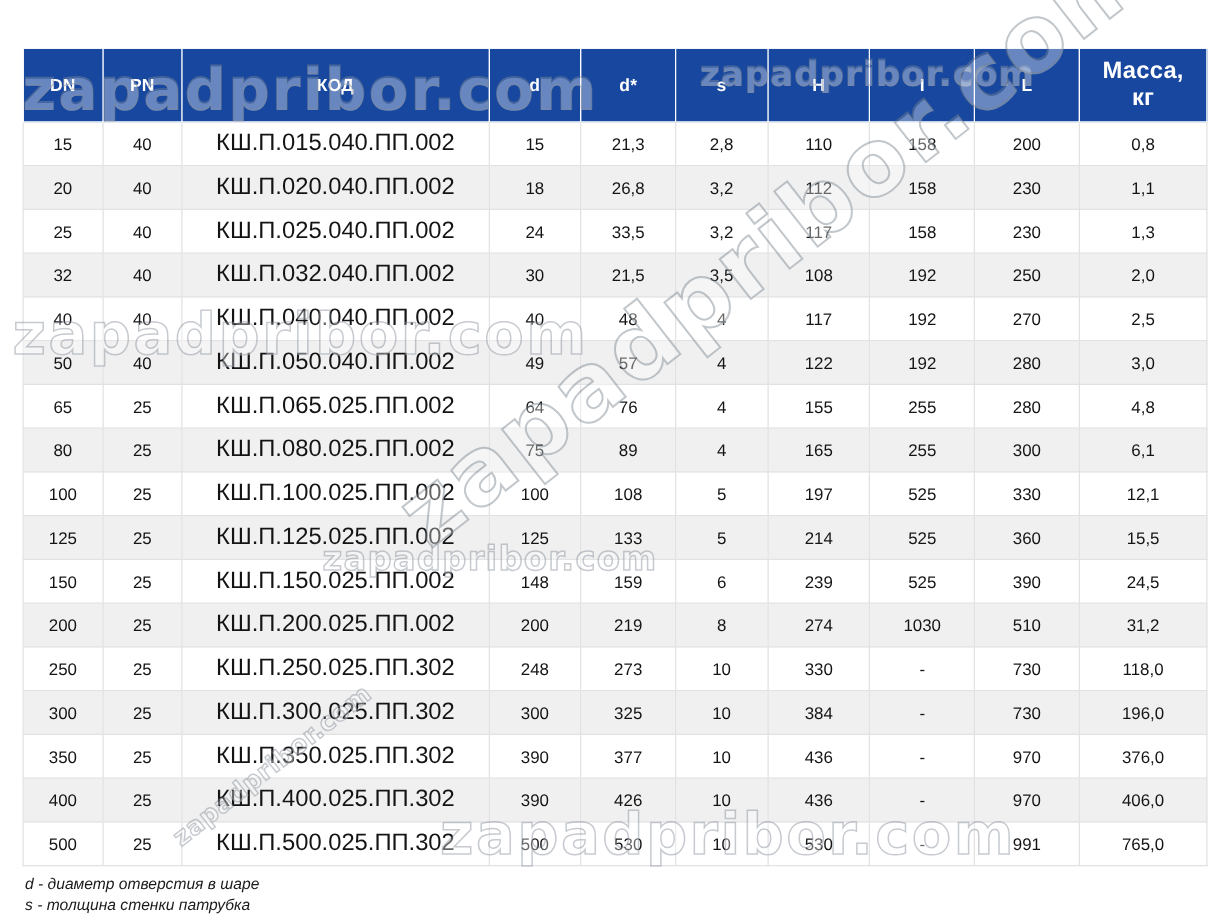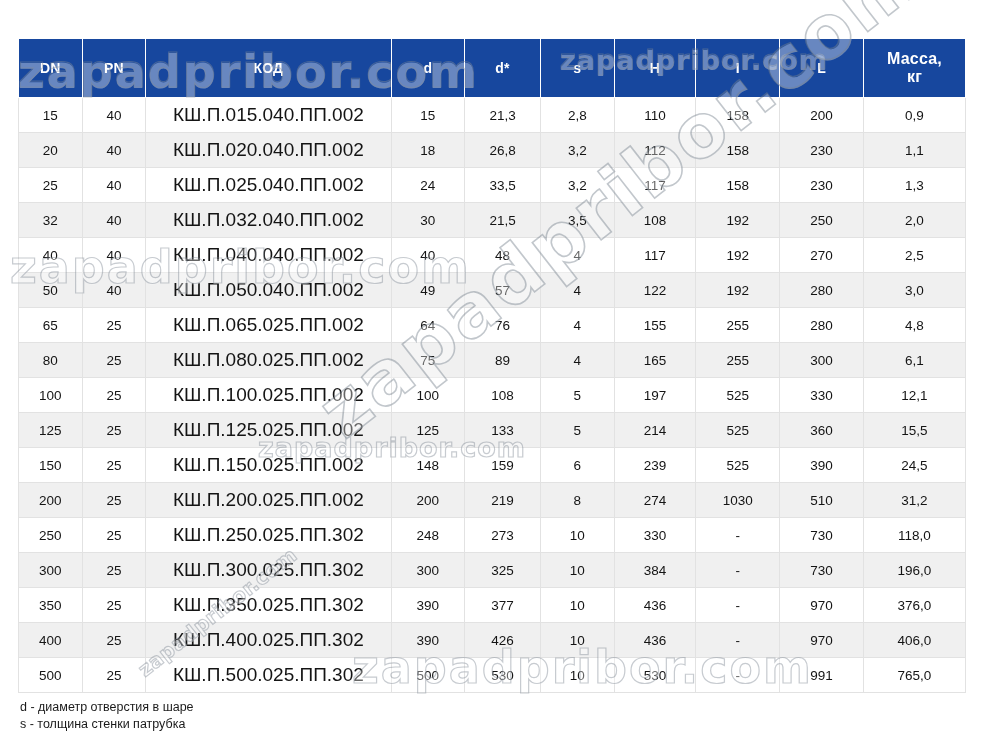--- a/index.html
+++ b/index.html
@@ -34,21 +34,21 @@
     font-weight: bold;
     font-size: 14px;
     height: 56px;
     border: 1px solid #ffffff;
     text-align: center;
     vertical-align: middle;
     letter-spacing: 0.2px;
   }
   table.spec thead th.mass {
     line-height: 1.15;
-    font-size: 16px;
+    font-size: 19px;
   }
   table.spec tbody td {
     height: 32px;
     border: 1px solid #e2e2e2;
     text-align: center;
     vertical-align: middle;
     font-size: 13.5px;
     color: #141414;
   }
   table.spec tbody tr:nth-child(odd) td {
@@ -62,20 +62,21 @@
   }
   .notes {
     margin-top: 6px;
     font-size: 12.5px;
     color: #1a1a1a;
     line-height: 1.35;
     padding-left: 2px;
   }
   .notes div {
     white-space: nowrap;
+    font-style: italic;
   }
 
   
   .wm-layer {
     position: absolute;
     left: 0;
     top: 0;
     width: 984px;
     height: 738px;
     pointer-events: none;
@@ -143,21 +144,21 @@
         <tr>
           <td>15</td>
           <td>40</td>
           <td class="code">КШ.П.015.040.ПП.002</td>
           <td>15</td>
           <td>21,3</td>
           <td>2,8</td>
           <td>110</td>
           <td>158</td>
           <td>200</td>
-          <td>0,9</td>
+          <td>0,8</td>
         </tr>
         <tr>
           <td>20</td>
           <td>40</td>
           <td class="code">КШ.П.020.040.ПП.002</td>
           <td>18</td>
           <td>26,8</td>
           <td>3,2</td>
           <td>112</td>
           <td>158</td>

